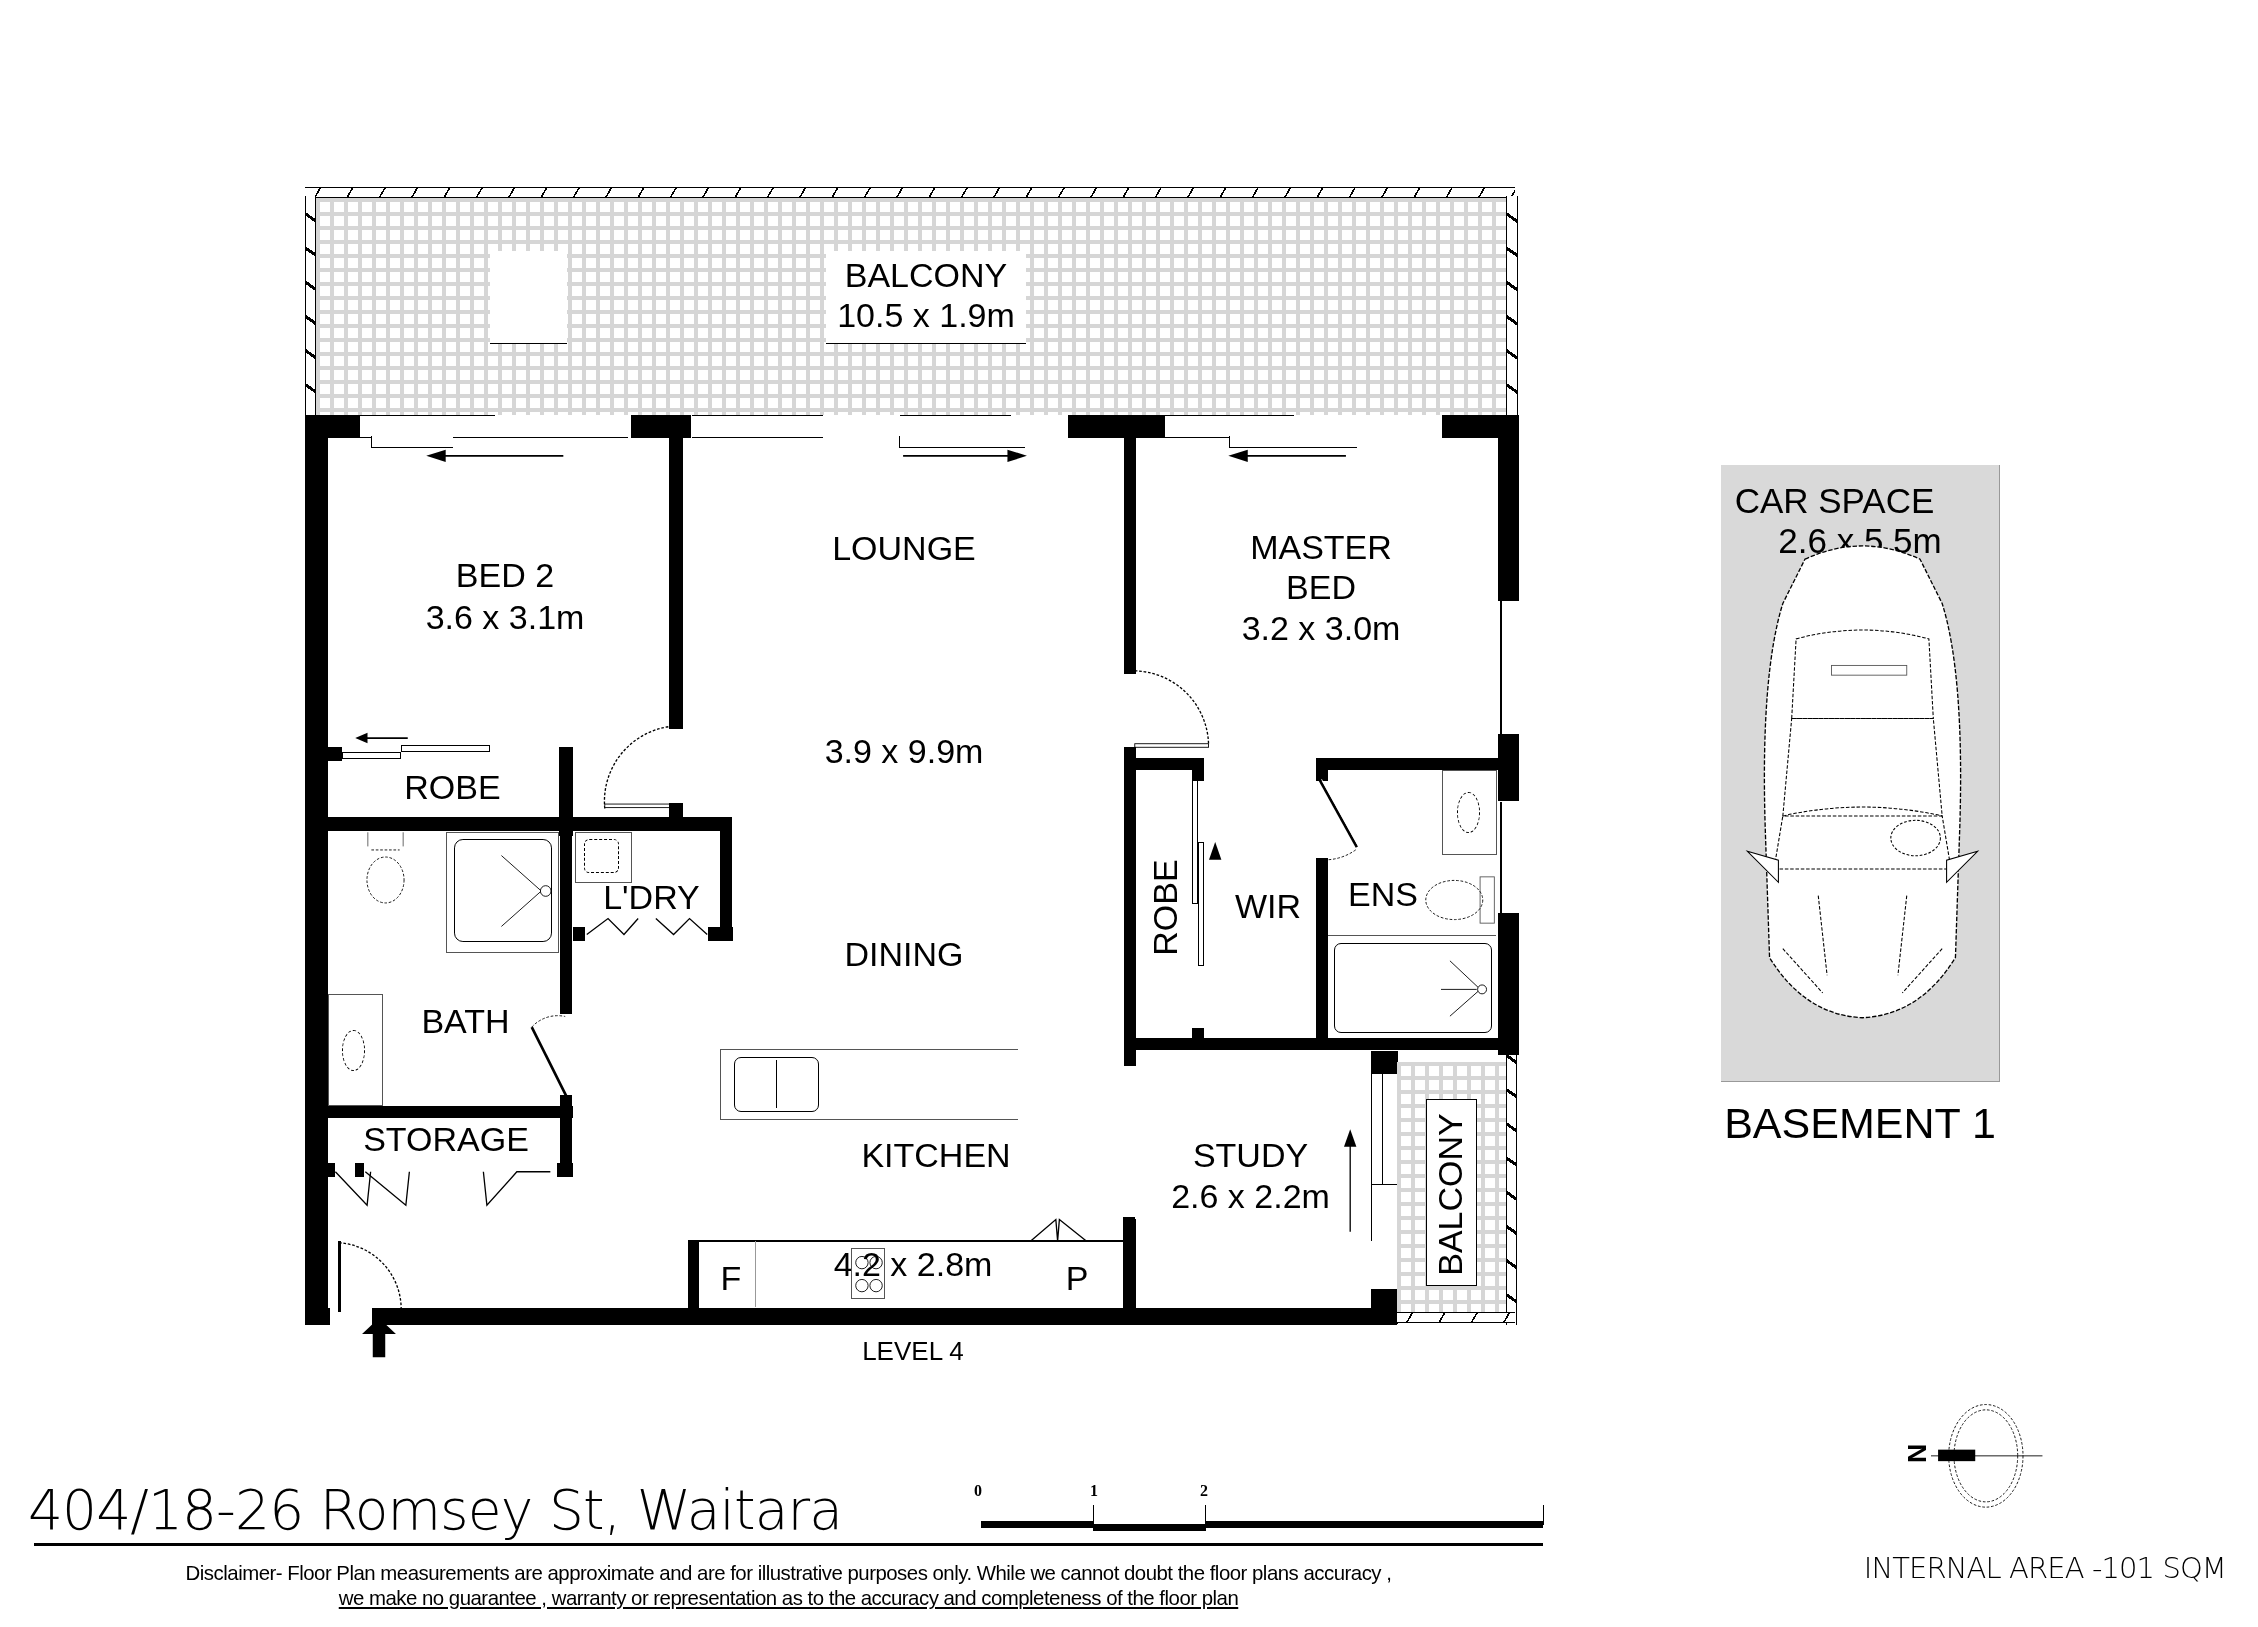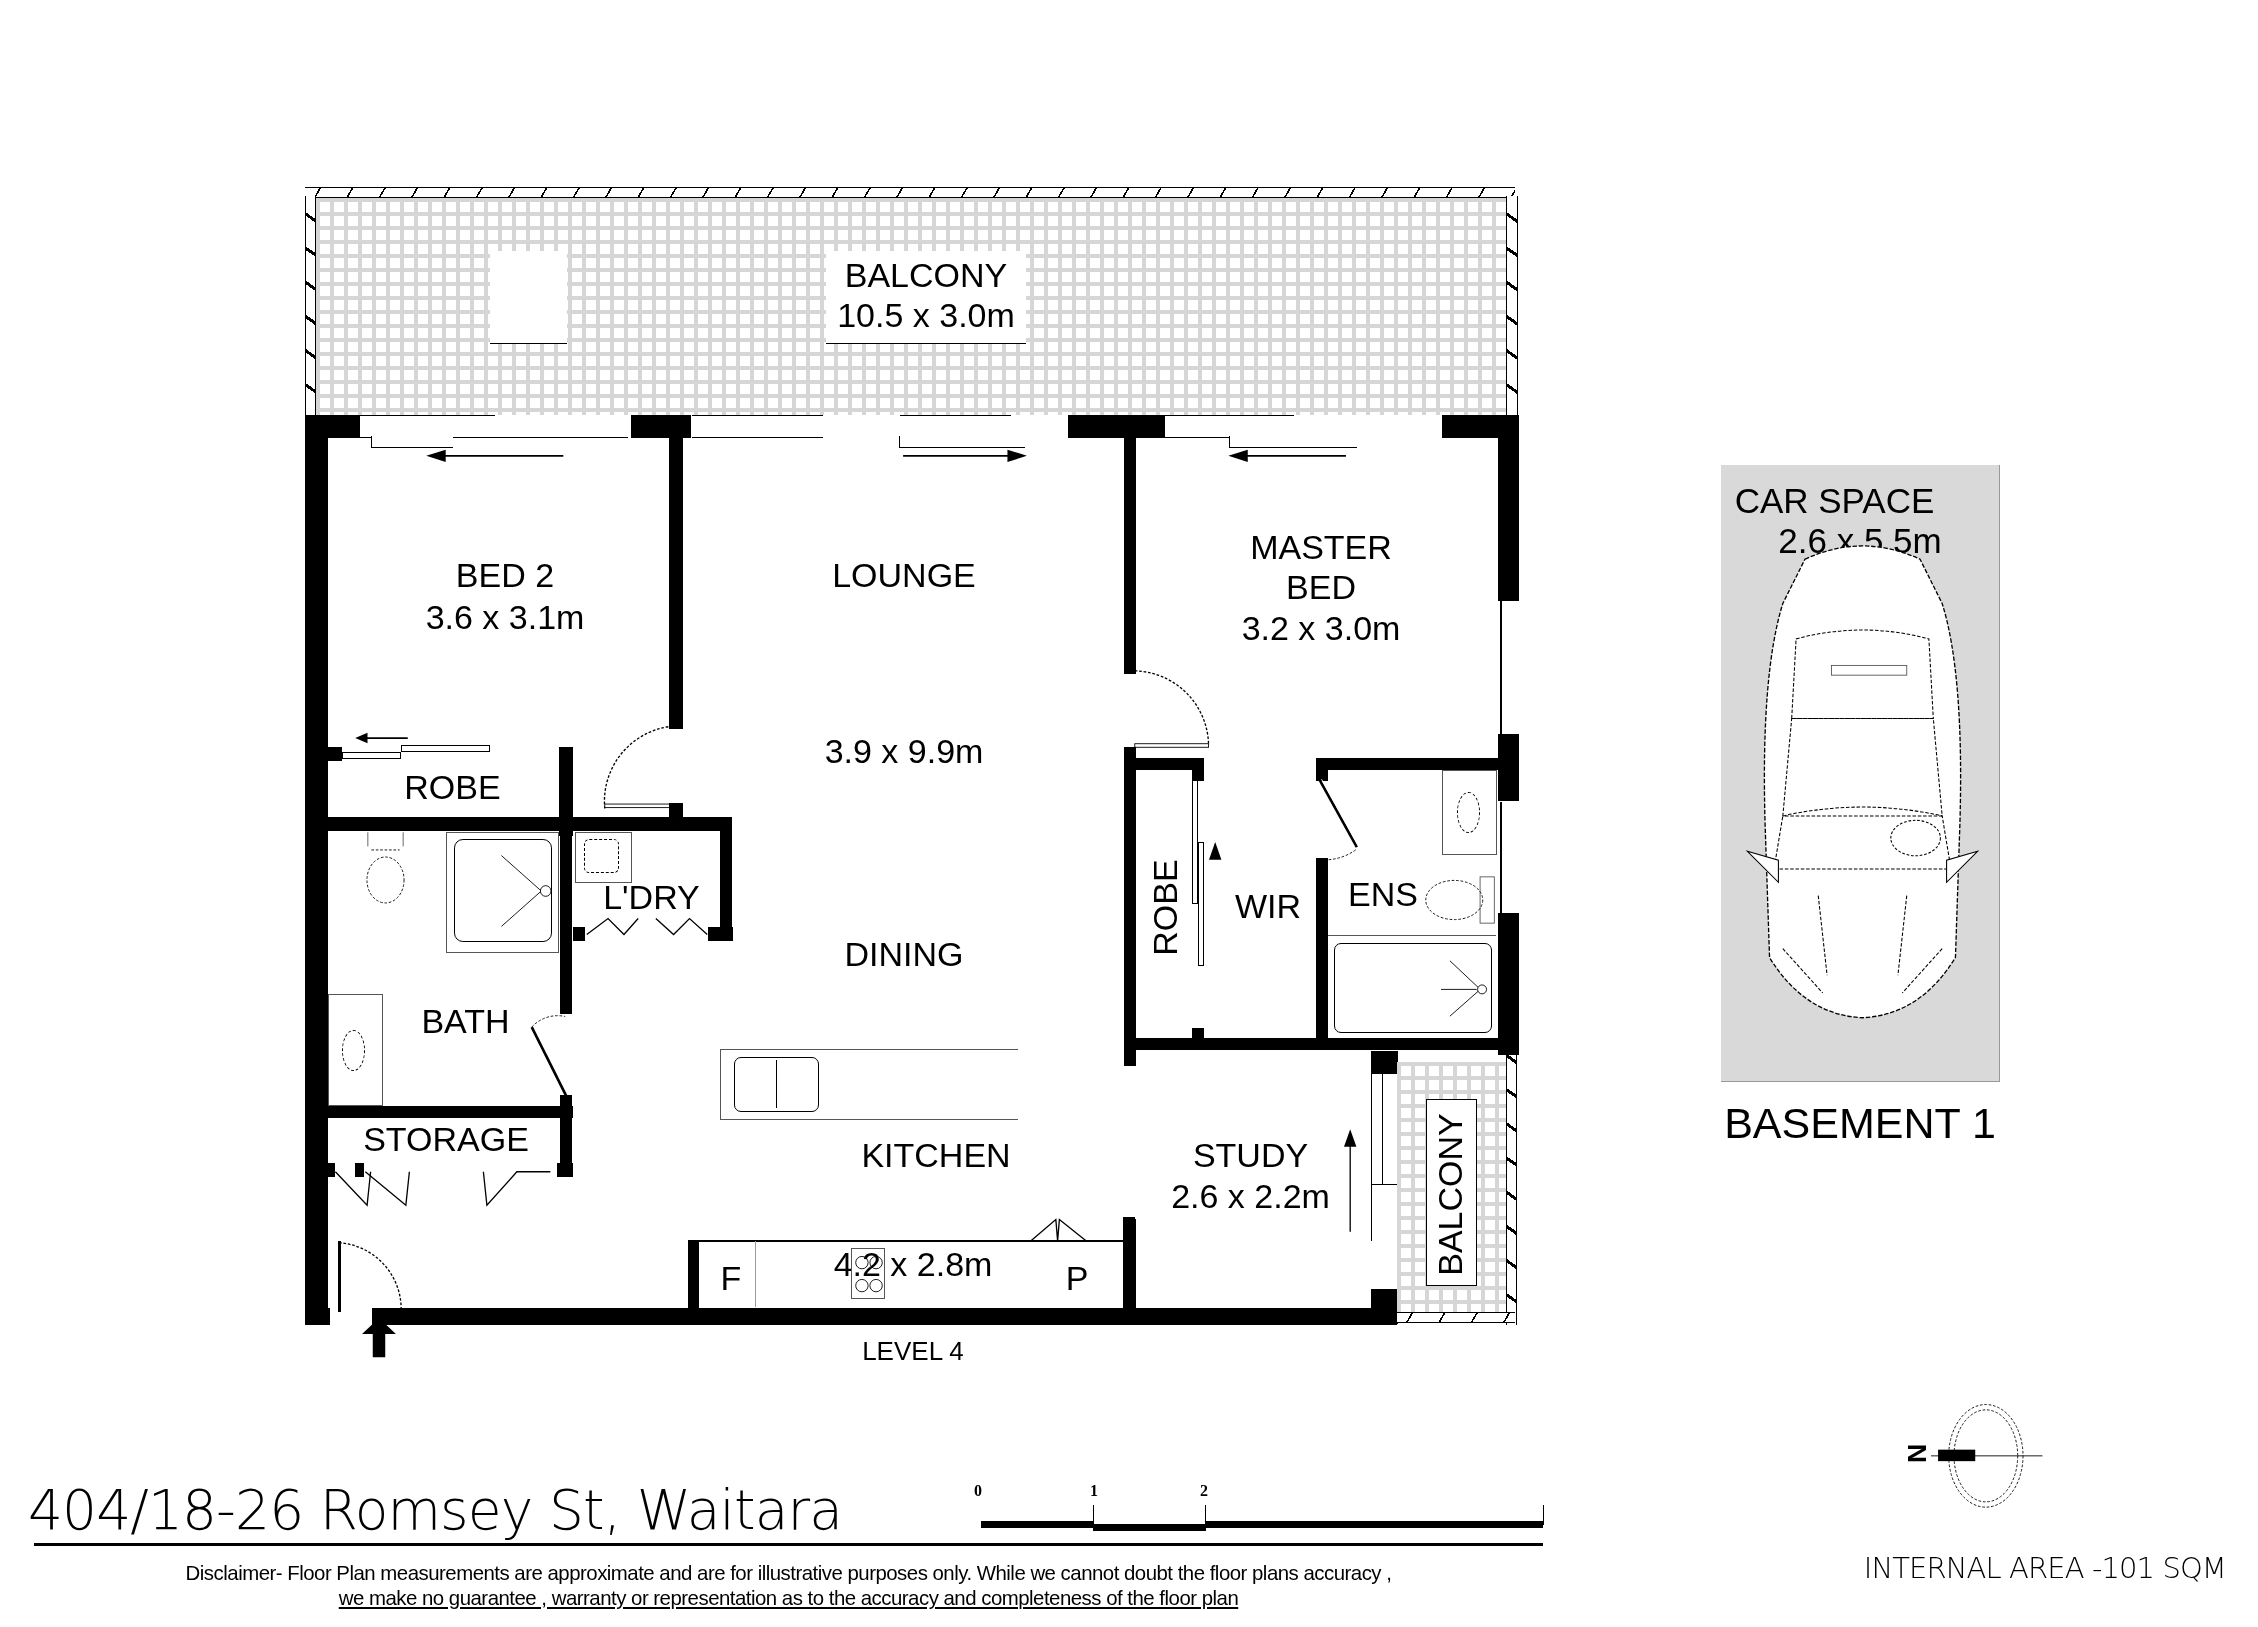--- a/index.html
+++ b/index.html
@@ -62,21 +62,21 @@
 <div class="abs" style="left:490px;top:251px;width:0;height:0;"></div>
 
 <div class="abs" style="left:490px;top:251px;width:0;height:0;"></div>
 
 <div class="abs" style="left:490px;top:251px;width:0;height:0;"></div>
 
 <div class="abs" style="left:490px;top:251px;width:0;height:0;"></div>
 
 <div class="abs" style="left:826px;top:251px;width:200px;height:92px;background:#fff;border-bottom:1.8px solid #000;"></div>
 <div class="label room-name" style="left:826px;top:256px;width:200px;">BALCONY</div>
-<div class="label room-name" style="left:826px;top:296px;width:200px;">10.5 x 3.0m</div>
+<div class="label room-name" style="left:826px;top:296px;width:200px;">10.5 x 1.9m</div>
 
 <div class="wall" style="left:305px;top:415px;width:55px;height:23px;"></div>
 <div class="wall" style="left:305px;top:415px;width:23px;height:910px;"></div>
 <div class="glass" style="left:360px;top:415px;width:135px;height:23px;border-width:1.8px 0 1.8px 0;"></div>
 <div class="glass" style="left:495px;top:415px;width:133px;height:23px;border-width:0 0 1.8px 0;"></div>
 <div class="wall" style="left:631px;top:415px;width:60px;height:23px;"></div>
 <div class="glass" style="left:692px;top:415px;width:131px;height:23px;border-width:1.8px 0 1.8px 0;"></div>
 <div class="glass" style="left:900px;top:415px;width:111px;height:23px;border-width:1.8px 0 1.8px 0;"></div>
 <div class="wall" style="left:1068px;top:415px;width:98px;height:23px;"></div>
 <div class="glass" style="left:1165px;top:415px;width:129px;height:23px;border-width:1.8px 0 1.8px 0;"></div>
@@ -120,21 +120,21 @@
 <div class="label room-name" style="left:346px;top:768px;width:213px;">ROBE</div>
 <div class="label room-name" style="left:372px;top:556px;width:266px;">BED 2</div>
 <div class="label room-name" style="left:372px;top:598px;width:266px;">3.6 x 3.1m</div>
 
 <svg style="left:603px;top:724px;" width="80" height="89" viewBox="0 0 90 100">
     <path d="M2,95 A85,85 0 0 1 85,2" fill="none" stroke="#000" stroke-width="1.5" stroke-dasharray="3,2"></path>
     <rect x="2" y="90" width="83" height="4" fill="#fff" stroke="#000" stroke-width="1"></rect>
   </svg>
 <div class="wall" style="left:669px;top:803px;width:14px;height:17.7px;"></div>
 
-<div class="label room-name" style="left:771px;top:529px;width:266px;margin-top:27px;">LOUNGE</div>
+<div class="label room-name" style="left:771px;top:529px;width:266px;">LOUNGE</div>
 <div class="label room-name" style="left:771px;top:732px;width:266px;">3.9 x 9.9m</div>
 <div class="label room-name" style="left:771px;top:935px;width:266px;">DINING</div>
 <div class="wall" style="left:1124px;top:438px;width:12.4px;height:236px;"></div>
 <svg style="left:1133px;top:669px;" width="80" height="89" viewBox="0 0 90 100">
     <path d="M2,2 A85,85 0 0 1 85,85" fill="none" stroke="#000" stroke-width="1.5" stroke-dasharray="3,2"></path>
     <rect x="2" y="84" width="83" height="4" fill="#fff" stroke="#000" stroke-width="1"></rect>
   </svg>
 
 <div class="wall" style="left:573px;top:817px;width:158px;height:14px;"></div>
 <div class="wall" style="left:720px;top:817px;width:12.4px;height:124px;"></div>

